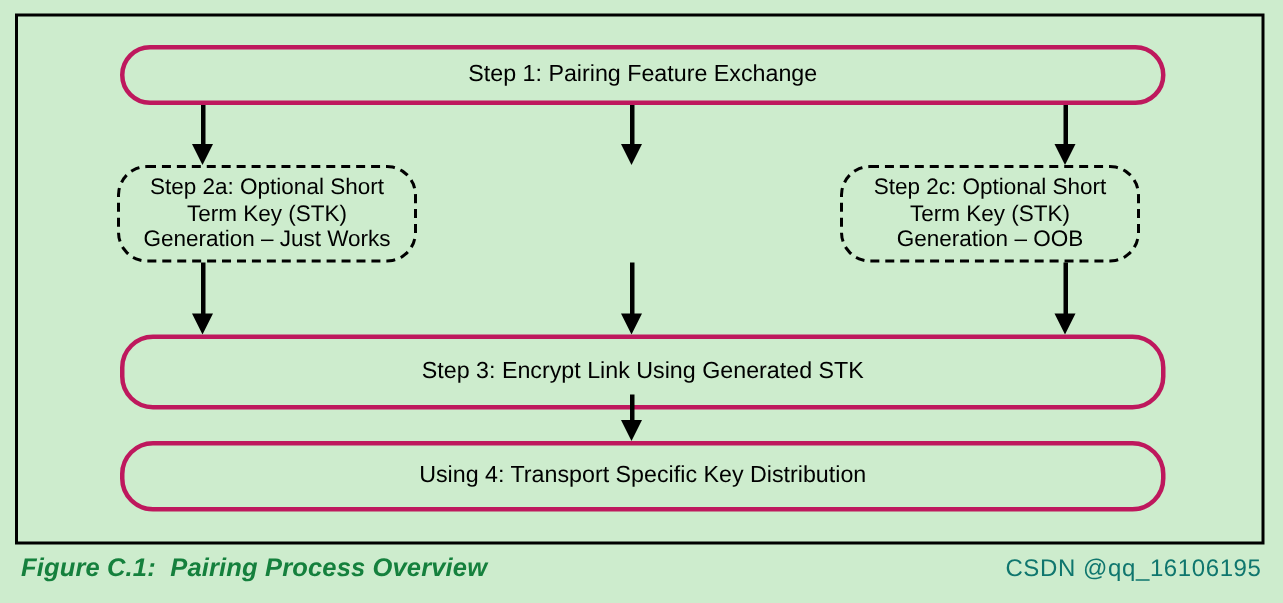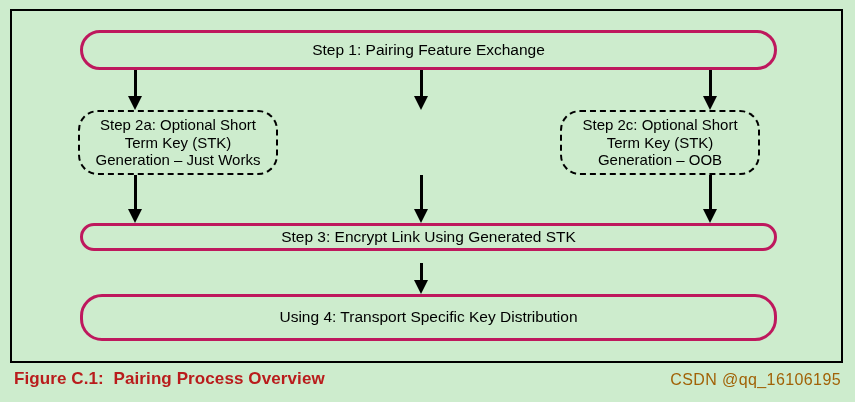--- a/index.html
+++ b/index.html
@@ -88,32 +88,33 @@
     border-right: 7px solid transparent;
     border-top: 14px solid #000000;
   }
 
   
   #caption {
     position: absolute;
     left: 14px;
     top: 369px;
     font-size: 17px;
+    font-style: italic;
     font-weight: bold;
-    color: #b91c1c;
+    color: #15803d;
     letter-spacing: 0.1px;
     white-space: pre;
   }
 
   #watermark {
     position: absolute;
     right: 14px;
     top: 371px;
     font-size: 16px;
-    color: #a16207;
+    color: #0f766e;
     letter-spacing: 0.4px;
     white-space: pre;
   }
 </style>
 </head>
 <body>
 
 <div id="figure-root">
 
   <div id="diagram-frame">
@@ -154,21 +155,21 @@
     </div>
     <div class="arrow" style="left:408px; top:164px; width:2.5px; height:49px;">
       <div class="shaft" style="height:35px;"></div>
       <div class="head" style="top:34px;"></div>
     </div>
     <div class="arrow" style="left:697px; top:164px; width:2.5px; height:49px;">
       <div class="shaft" style="height:35px;"></div>
       <div class="head" style="top:34px;"></div>
     </div>
 
-    <div class="node solid" style="left:68px; top:212px; width:697px; height:28px;">
+    <div class="node solid" style="left:68px; top:212px; width:697px; height:50px;">
       <span class="node-label">Step 3: Encrypt Link Using Generated STK</span>
     </div>
 
     <div class="arrow" style="left:408px; top:252px; width:2.5px; height:32px;">
       <div class="shaft" style="height:18px;"></div>
       <div class="head" style="top:17px;"></div>
     </div>
 
     <div class="node solid" style="left:68px; top:283px; width:697px; height:47px;">
       <span class="node-label">Using 4: Transport Specific Key Distribution</span>

